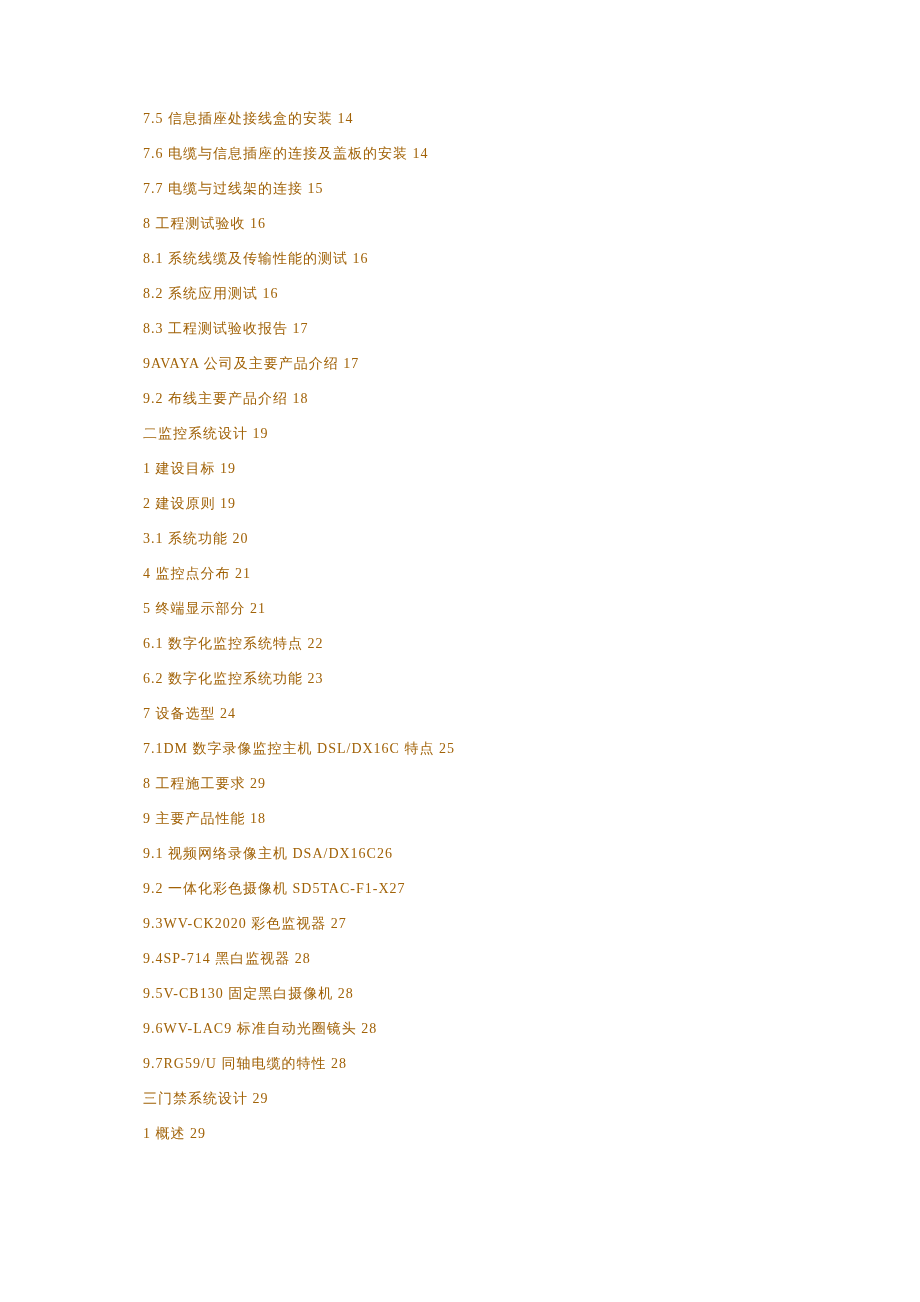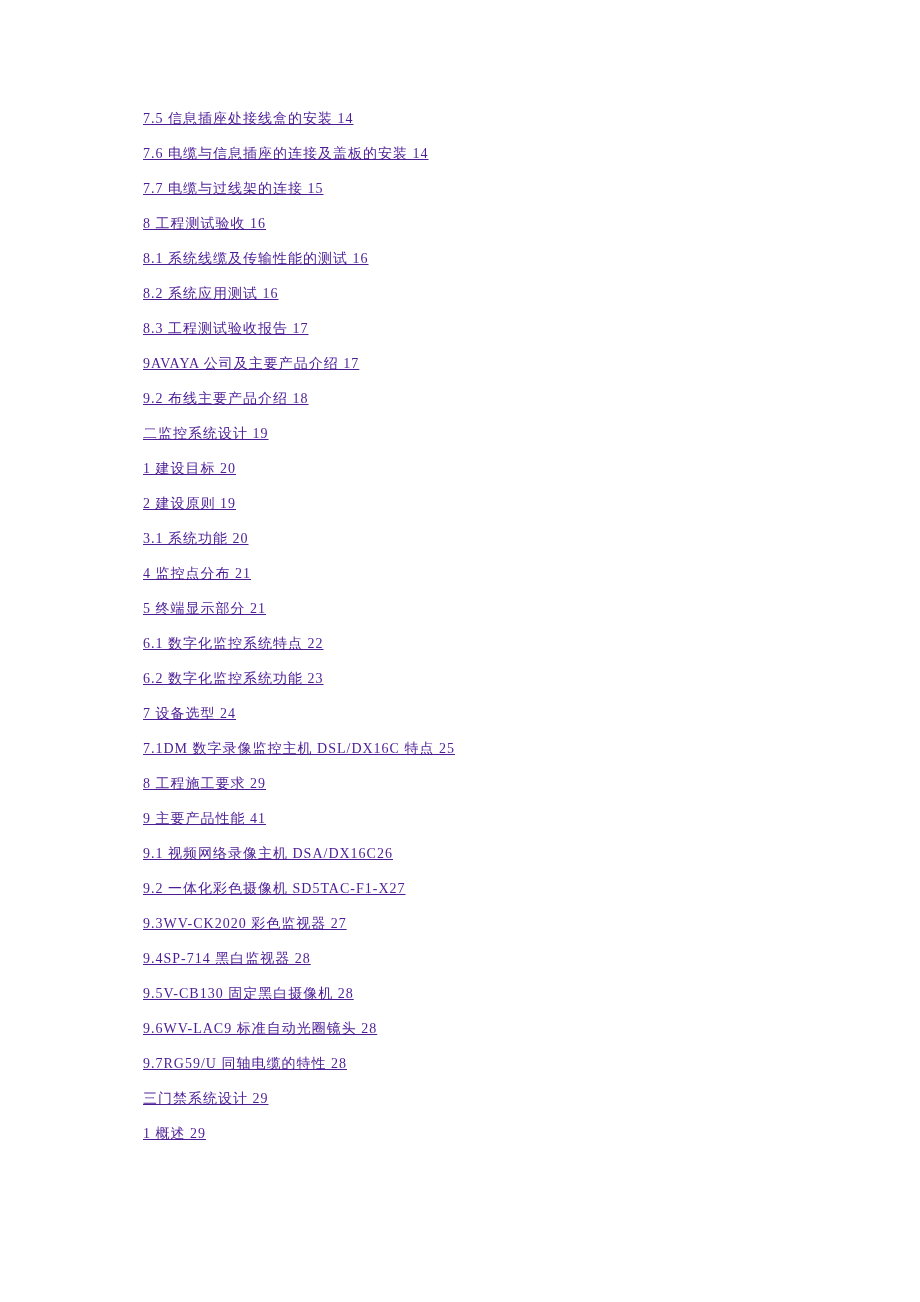--- a/index.html
+++ b/index.html
@@ -9,53 +9,52 @@
     width: 920px;
   }
   .page {
     padding: 112px 0 80px 143px;
     width: 640px;
     box-sizing: content-box;
   }
   .toc-line {
     font-family: "SimSun", "宋体", "MS Song", serif;
     font-size: 14px;
-    color: #4c1d95;
+    color: #a16207;
     letter-spacing: 1px;
     line-height: 1;
     margin-bottom: 21px;
     white-space: nowrap;
-    text-decoration: underline;
   }
 </style>
 </head>
 <body>
 
 <div class="page">
   <div class="toc-line">7.5 信息插座处接线盒的安装 14</div>
   <div class="toc-line">7.6 电缆与信息插座的连接及盖板的安装 14</div>
   <div class="toc-line">7.7 电缆与过线架的连接 15</div>
   <div class="toc-line">8 工程测试验收 16</div>
   <div class="toc-line">8.1 系统线缆及传输性能的测试 16</div>
   <div class="toc-line">8.2 系统应用测试 16</div>
   <div class="toc-line">8.3 工程测试验收报告 17</div>
   <div class="toc-line">9AVAYA 公司及主要产品介绍 17</div>
   <div class="toc-line">9.2 布线主要产品介绍 18</div>
   <div class="toc-line">二监控系统设计 19</div>
-  <div class="toc-line">1 建设目标 20</div>
+  <div class="toc-line">1 建设目标 19</div>
   <div class="toc-line">2 建设原则 19</div>
   <div class="toc-line">3.1 系统功能 20</div>
   <div class="toc-line">4 监控点分布 21</div>
   <div class="toc-line">5 终端显示部分 21</div>
   <div class="toc-line">6.1 数字化监控系统特点 22</div>
   <div class="toc-line">6.2 数字化监控系统功能 23</div>
   <div class="toc-line">7 设备选型 24</div>
   <div class="toc-line">7.1DM 数字录像监控主机 DSL/DX16C 特点 25</div>
   <div class="toc-line">8 工程施工要求 29</div>
-  <div class="toc-line">9 主要产品性能 41</div>
+  <div class="toc-line">9 主要产品性能 18</div>
   <div class="toc-line">9.1 视频网络录像主机 DSA/DX16C26</div>
   <div class="toc-line">9.2 一体化彩色摄像机 SD5TAC-F1-X27</div>
   <div class="toc-line">9.3WV-CK2020 彩色监视器 27</div>
   <div class="toc-line">9.4SP-714 黑白监视器 28</div>
   <div class="toc-line">9.5V-CB130 固定黑白摄像机 28</div>
   <div class="toc-line">9.6WV-LAC9 标准自动光圈镜头 28</div>
   <div class="toc-line">9.7RG59/U 同轴电缆的特性 28</div>
   <div class="toc-line">三门禁系统设计 29</div>
   <div class="toc-line">1 概述 29</div>
 </div>

